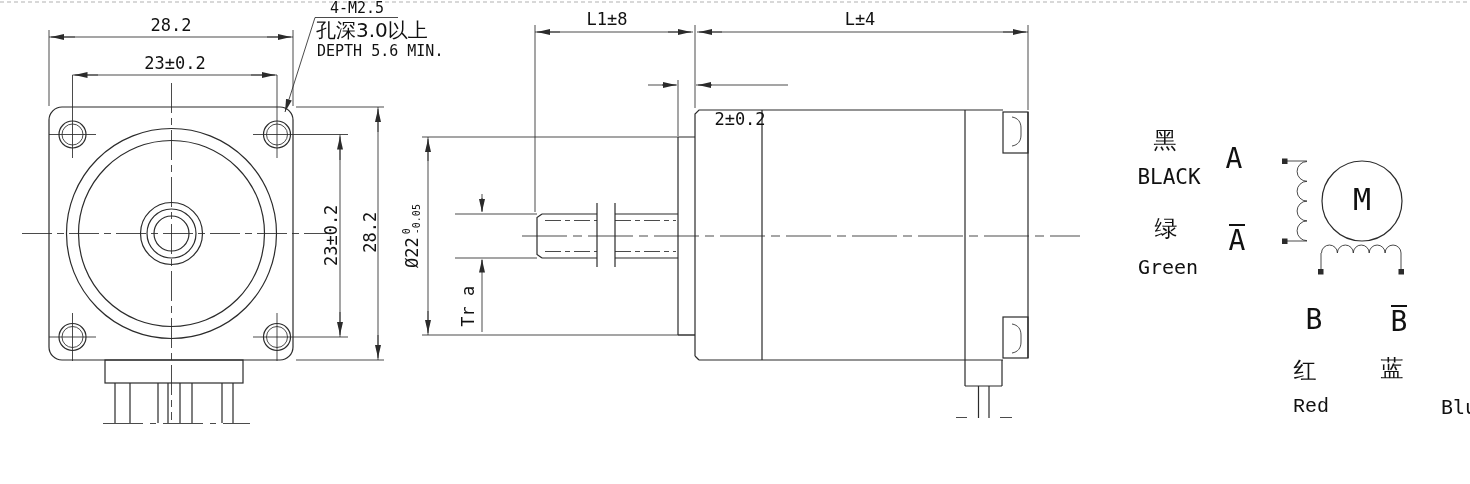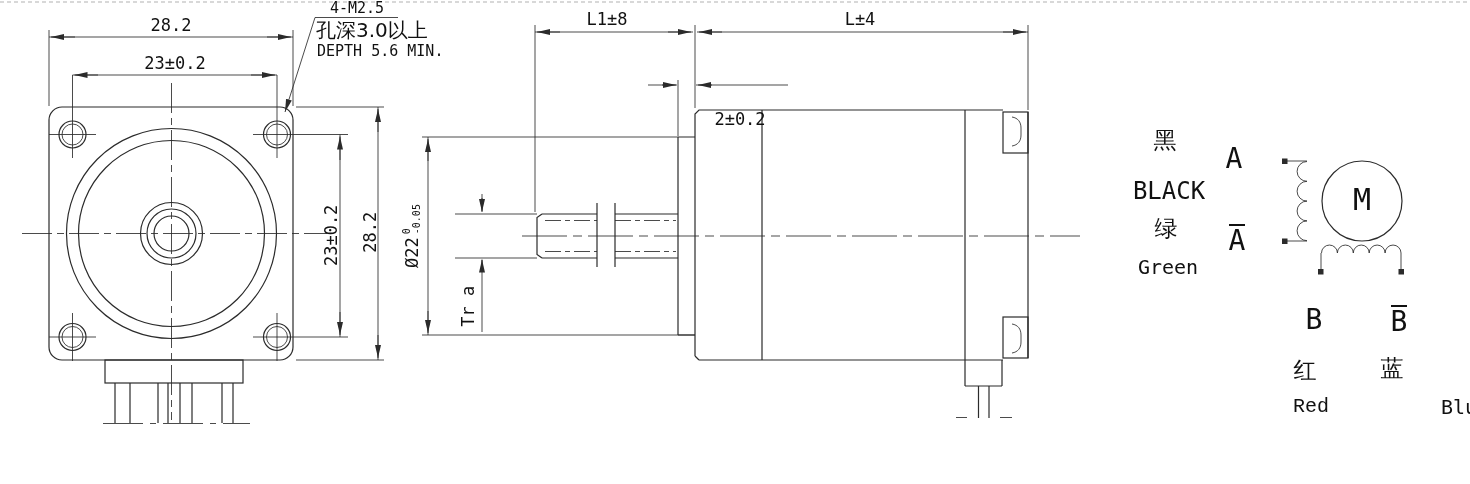--- a/index.html
+++ b/index.html
@@ -182,21 +182,21 @@
   <div class="txt mono dim rot diaWrap" style="left:360px;top:221px;width:104px;height:30px;">
     <span>Ø22</span>
     <span class="tolstack">
       <span>0</span>
       <span>-0.05</span>
     </span>
   </div>
   <div class="txt mono dim ctr rot" style="left:418px;top:297px;width:100px;">Tr a</div>
 
   <div class="txt cn ctr" style="left:1140px;top:128px;width:50px;font-size:23px;">黑</div>
-  <div class="txt mono ctr" style="left:1119px;top:166px;width:100px;font-size:24px;margin-top:12px;">BLACK</div>
+  <div class="txt mono ctr" style="left:1119px;top:166px;width:100px;font-size:21px;">BLACK</div>
   <div class="txt mono ctr" style="left:1209px;top:144px;width:50px;font-size:28px;">A</div>
   <div class="txt cn ctr" style="left:1141px;top:216px;width:50px;font-size:23px;">绿</div>
   <div class="txt mono ctr" style="left:1118px;top:256px;width:100px;font-size:20px;">Green</div>
   <div class="txt mono ctr" style="left:1212px;top:224px;width:50px;font-size:28px;"><span class="overbar">A</span></div>
   <div class="txt mono ctr" style="left:1337px;top:183px;width:50px;font-size:30px;">M</div>
   <div class="txt mono ctr" style="left:1289px;top:305px;width:50px;font-size:28px;">B</div>
   <div class="txt mono ctr" style="left:1374px;top:305px;width:50px;font-size:28px;"><span class="overbar">B</span></div>
   <div class="txt cn ctr" style="left:1280px;top:358px;width:50px;font-size:23px;">红</div>
   <div class="txt mono ctr" style="left:1261px;top:396px;width:100px;font-size:20px;font-family:Liberation Mono, monospace;">Red</div>
   <div class="txt cn ctr" style="left:1367px;top:356px;width:50px;font-size:23px;">蓝</div>

